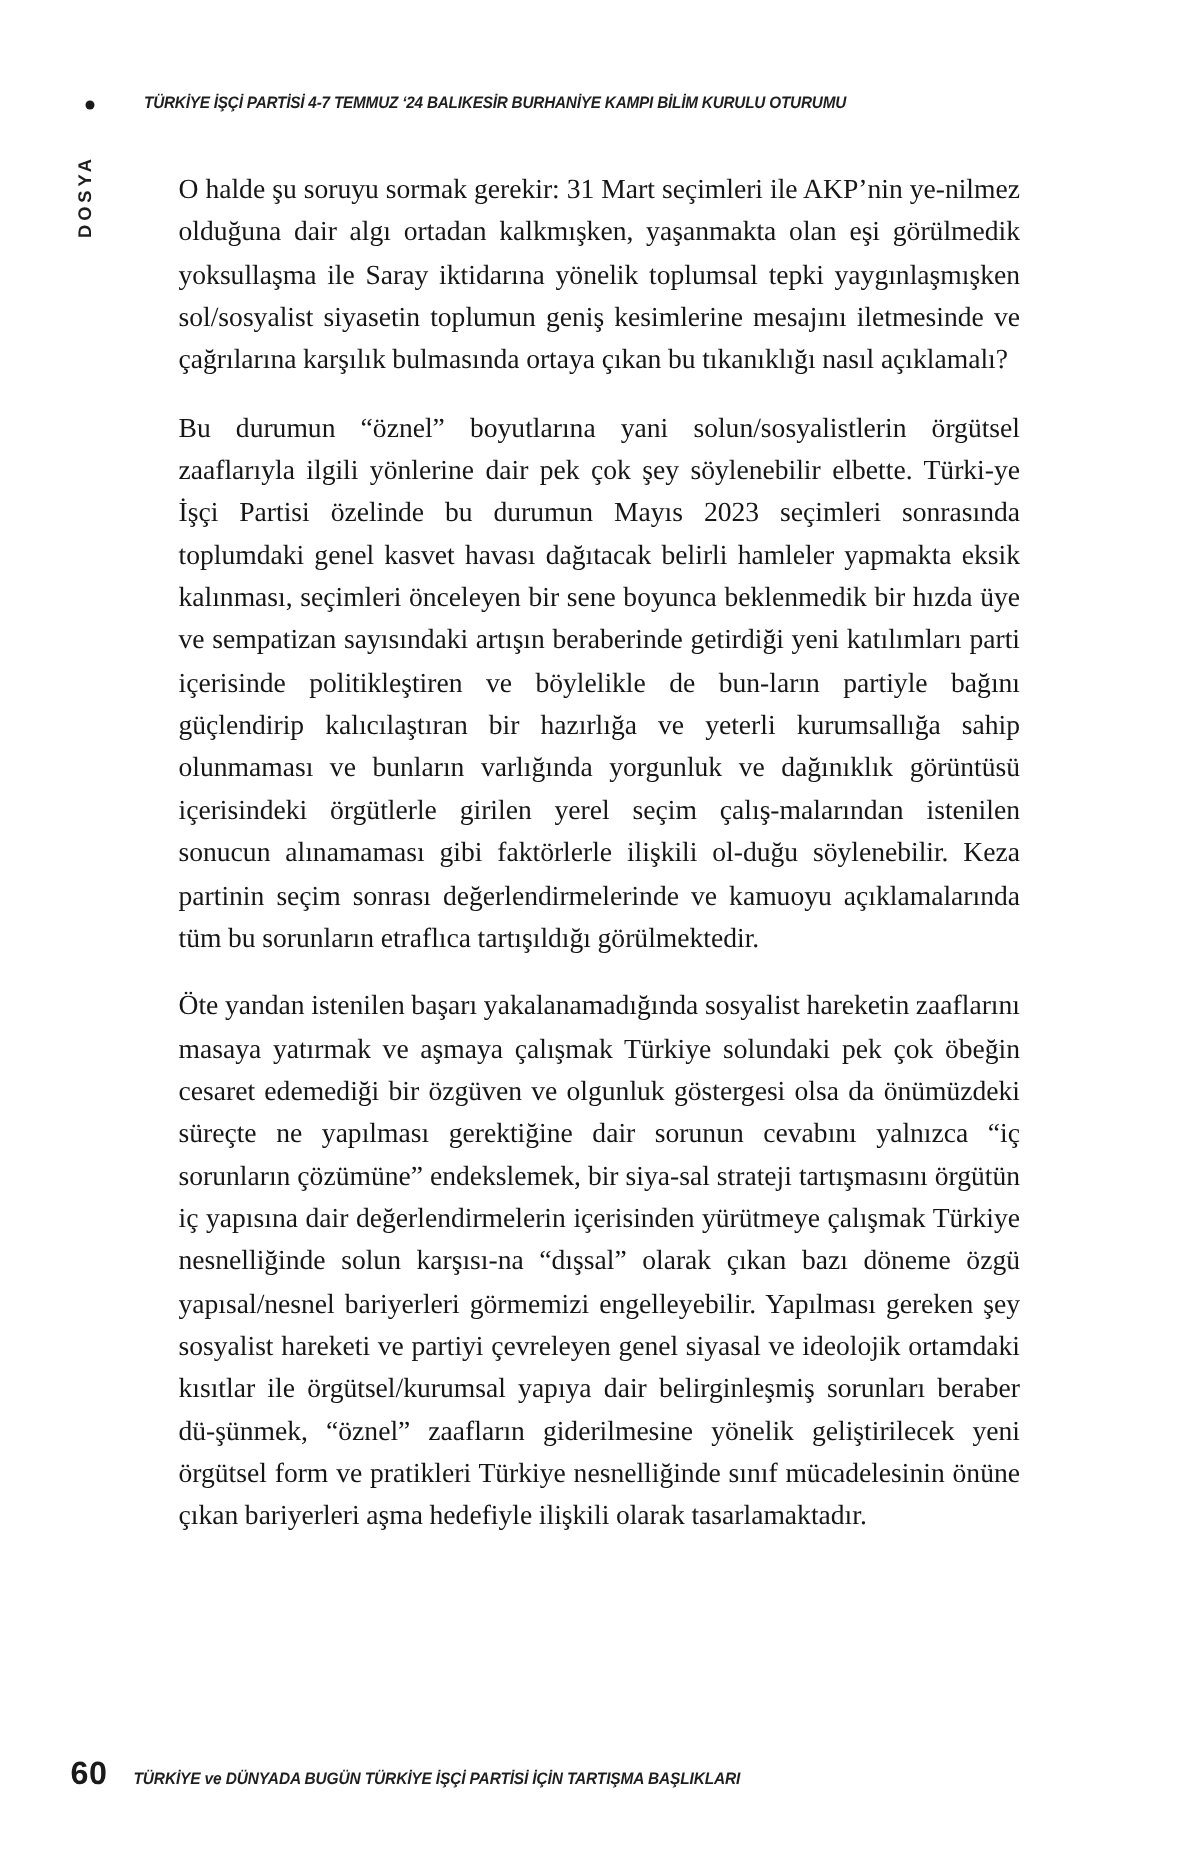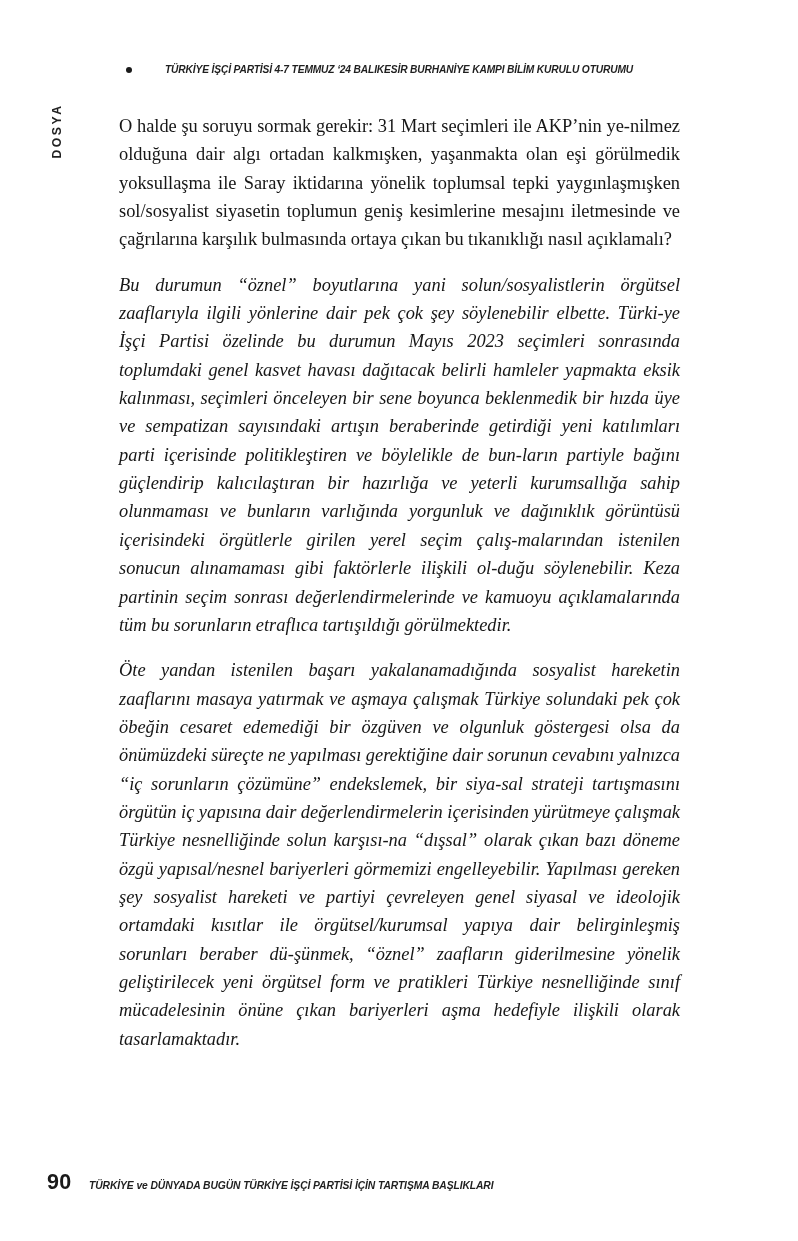--- a/index.html
+++ b/index.html
@@ -25,21 +25,20 @@
   
   .running-head {
     position: absolute;
     left: 56px;
     top: 61px;
     right: 56px;
     display: flex;
     align-items: center;
     gap: 13px;
     height: 18px;
-    justify-content: center;
   }
   .rh-bullet {
     width: 6px;
     height: 6px;
     border-radius: 50%;
     background: #1a1a1a;
     flex: 0 0 auto;
     margin-left: 1px;
   }
   .rh-text {
@@ -90,21 +89,20 @@
     margin: 16px;
     font-size: 18.4px;
     line-height: 28.35px;
     text-align: justify;
     text-justify: inter-word;
     color: #161616;
     hyphens: manual;
   }
   .para + .para {
     margin-top: 17px;
-    font-style: italic;
   }
   .para.tight {
     word-spacing: -0.2px;
   }
 
   
   .footer {
     position: absolute;
     left: 47px;
     bottom: 48px;
@@ -149,17 +147,17 @@
     <span class="section-tab-label">DOSYA</span>
   </div>
 
   <div class="body-column">
     <p class="para tight">O halde şu soruyu sormak gerekir: 31 Mart seçimleri ile AKP’nin ye-nilmez olduğuna dair algı ortadan kalkmışken, yaşanmakta olan eşi görülmedik yoksullaşma ile Saray iktidarına yönelik toplumsal tepki yaygınlaşmışken sol/sosyalist siyasetin toplumun geniş kesimlerine mesajını iletmesinde ve çağrılarına karşılık bulmasında ortaya çıkan bu tıkanıklığı nasıl açıklamalı?</p>
     <p class="para tight">Bu durumun “öznel” boyutlarına yani solun/sosyalistlerin örgütsel zaaflarıyla ilgili yönlerine dair pek çok şey söylenebilir elbette. Türki-ye İşçi Partisi özelinde bu durumun Mayıs 2023 seçimleri sonrasında toplumdaki genel kasvet havası dağıtacak belirli hamleler yapmakta eksik kalınması, seçimleri önceleyen bir sene boyunca beklenmedik bir hızda üye ve sempatizan sayısındaki artışın beraberinde getirdiği yeni katılımları parti içerisinde politikleştiren ve böylelikle de bun-ların partiyle bağını güçlendirip kalıcılaştıran bir hazırlığa ve yeterli kurumsallığa sahip olunmaması ve bunların varlığında yorgunluk ve dağınıklık görüntüsü içerisindeki örgütlerle girilen yerel seçim çalış-malarından istenilen sonucun alınamaması gibi faktörlerle ilişkili ol-duğu söylenebilir. Keza partinin seçim sonrası değerlendirmelerinde ve kamuoyu açıklamalarında tüm bu sorunların etraflıca tartışıldığı görülmektedir.</p>
     <p class="para tight">Öte yandan istenilen başarı yakalanamadığında sosyalist hareketin zaaflarını masaya yatırmak ve aşmaya çalışmak Türkiye solundaki pek çok öbeğin cesaret edemediği bir özgüven ve olgunluk göstergesi olsa da önümüzdeki süreçte ne yapılması gerektiğine dair sorunun cevabını yalnızca “iç sorunların çözümüne” endekslemek, bir siya-sal strateji tartışmasını örgütün iç yapısına dair değerlendirmelerin içerisinden yürütmeye çalışmak Türkiye nesnelliğinde solun karşısı-na “dışsal” olarak çıkan bazı döneme özgü yapısal/nesnel bariyerleri görmemizi engelleyebilir. Yapılması gereken şey sosyalist hareketi ve partiyi çevreleyen genel siyasal ve ideolojik ortamdaki kısıtlar ile örgütsel/kurumsal yapıya dair belirginleşmiş sorunları beraber dü-şünmek, “öznel” zaafların giderilmesine yönelik geliştirilecek yeni örgütsel form ve pratikleri Türkiye nesnelliğinde sınıf mücadelesinin önüne çıkan bariyerleri aşma hedefiyle ilişkili olarak tasarlamaktadır.</p>
   </div>
 
   <div class="footer">
-    <span class="folio">90</span>
+    <span class="folio">60</span>
     <span class="footer-title">TÜRKİYE ve DÜNYADA BUGÜN TÜRKİYE İŞÇİ PARTİSİ İÇİN TARTIŞMA BAŞLIKLARI</span>
   </div>
 
 </div>
 
 </body></html>

